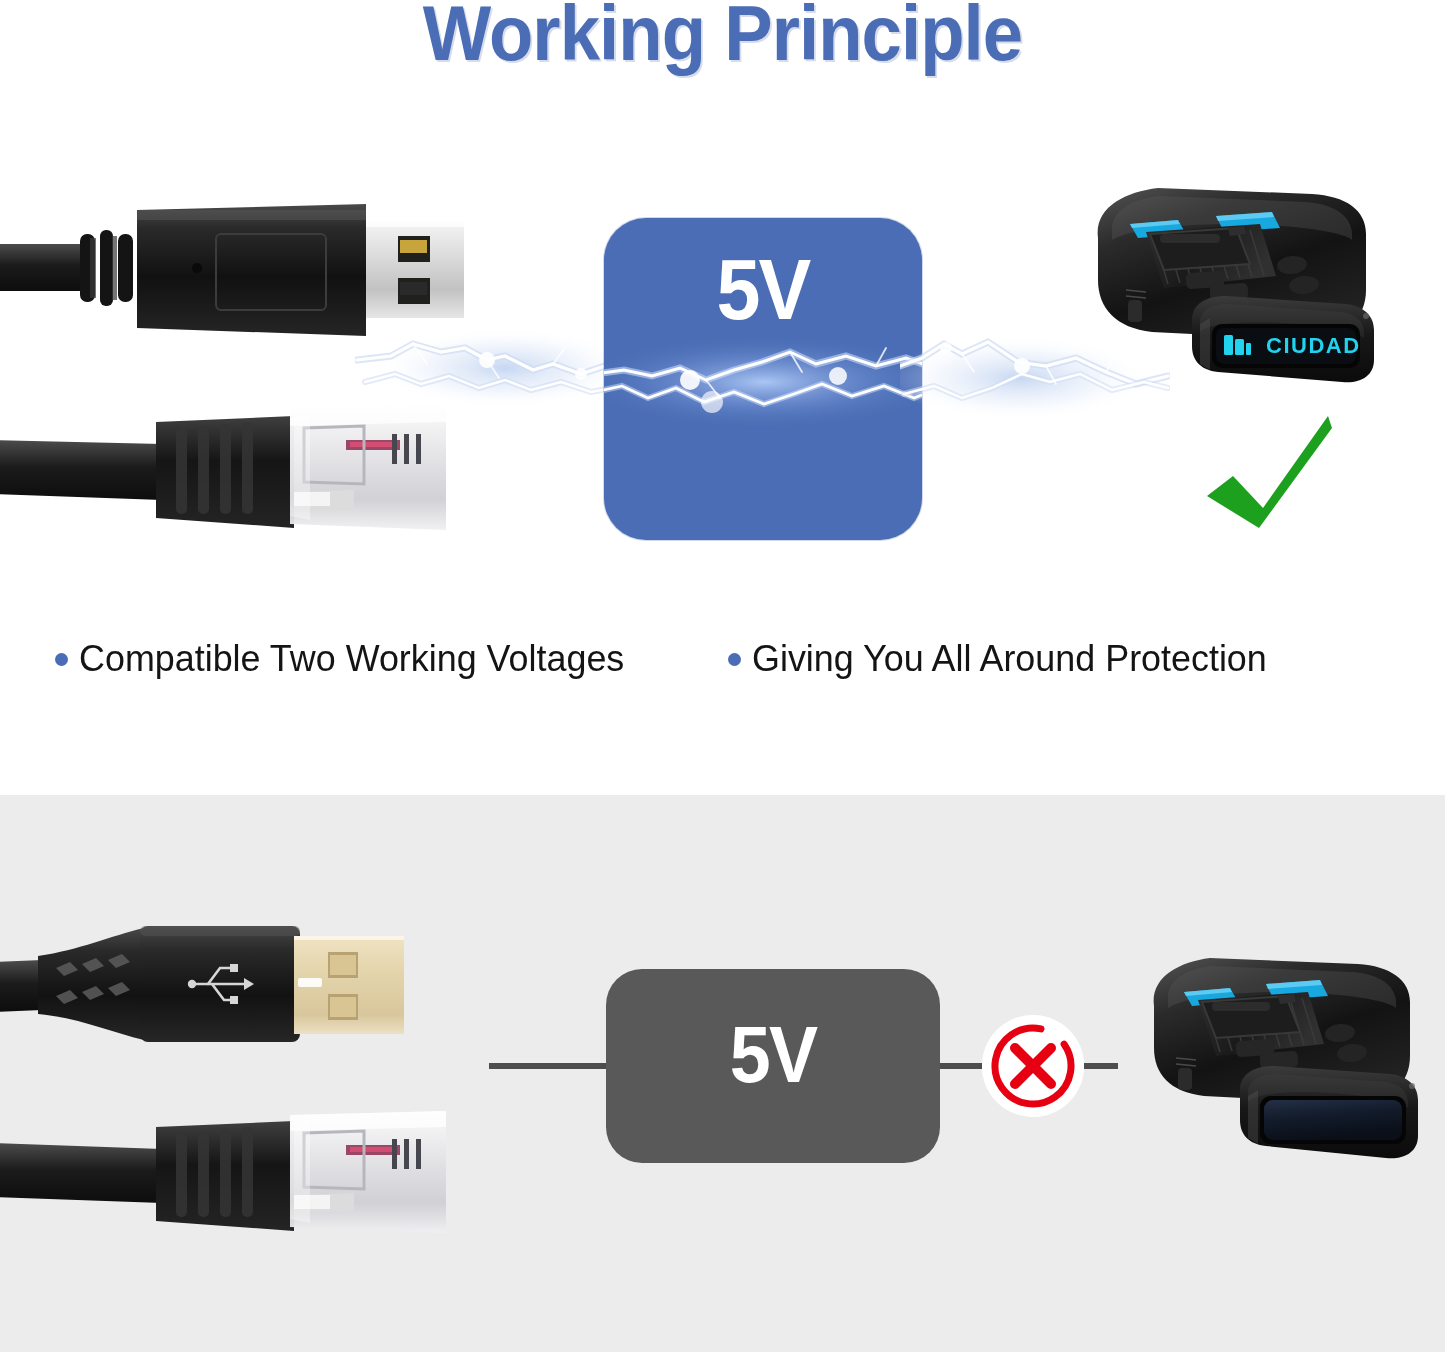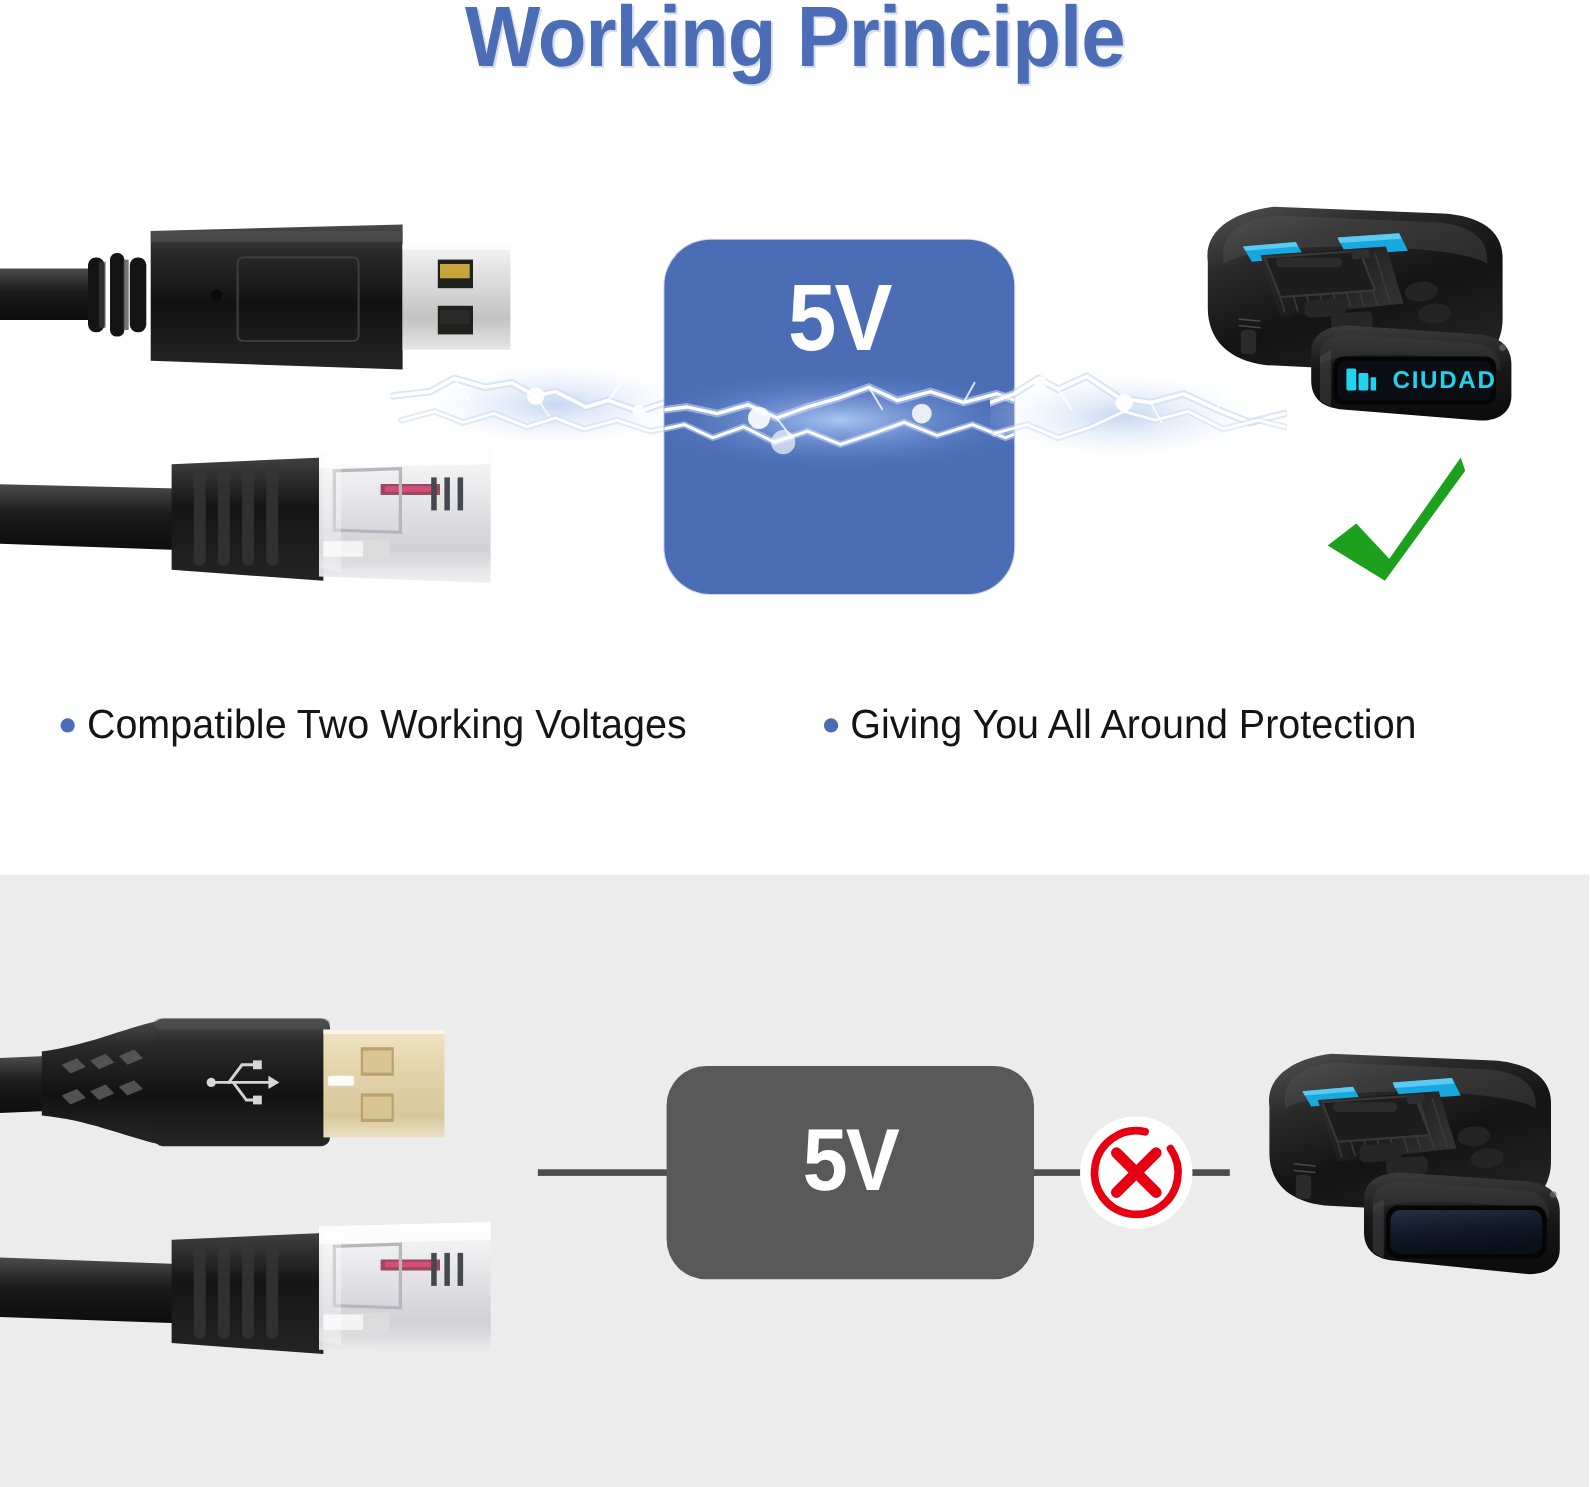--- a/index.html
+++ b/index.html
@@ -152,21 +152,21 @@
     width: 1445px;
     height: 62px;
   }
   .bullet-item {
     position: absolute;
     display: flex;
     align-items: center;
     white-space: nowrap;
   }
   .bullet-item.one { left: 55px; justify-content: space-between; }
-  .bullet-item.two { left: 749px; justify-content: space-between; }
+  .bullet-item.two { left: 728px; justify-content: space-between; }
   .bullet-dot {
     width: 13px; height: 13px;
     border-radius: 50%;
     background: #4a6db5;
     margin-right: 11px;
     flex: 0 0 auto;
   }
   .bullet-text {
     font-family: "Liberation Sans", sans-serif;
     font-size: 37px;

